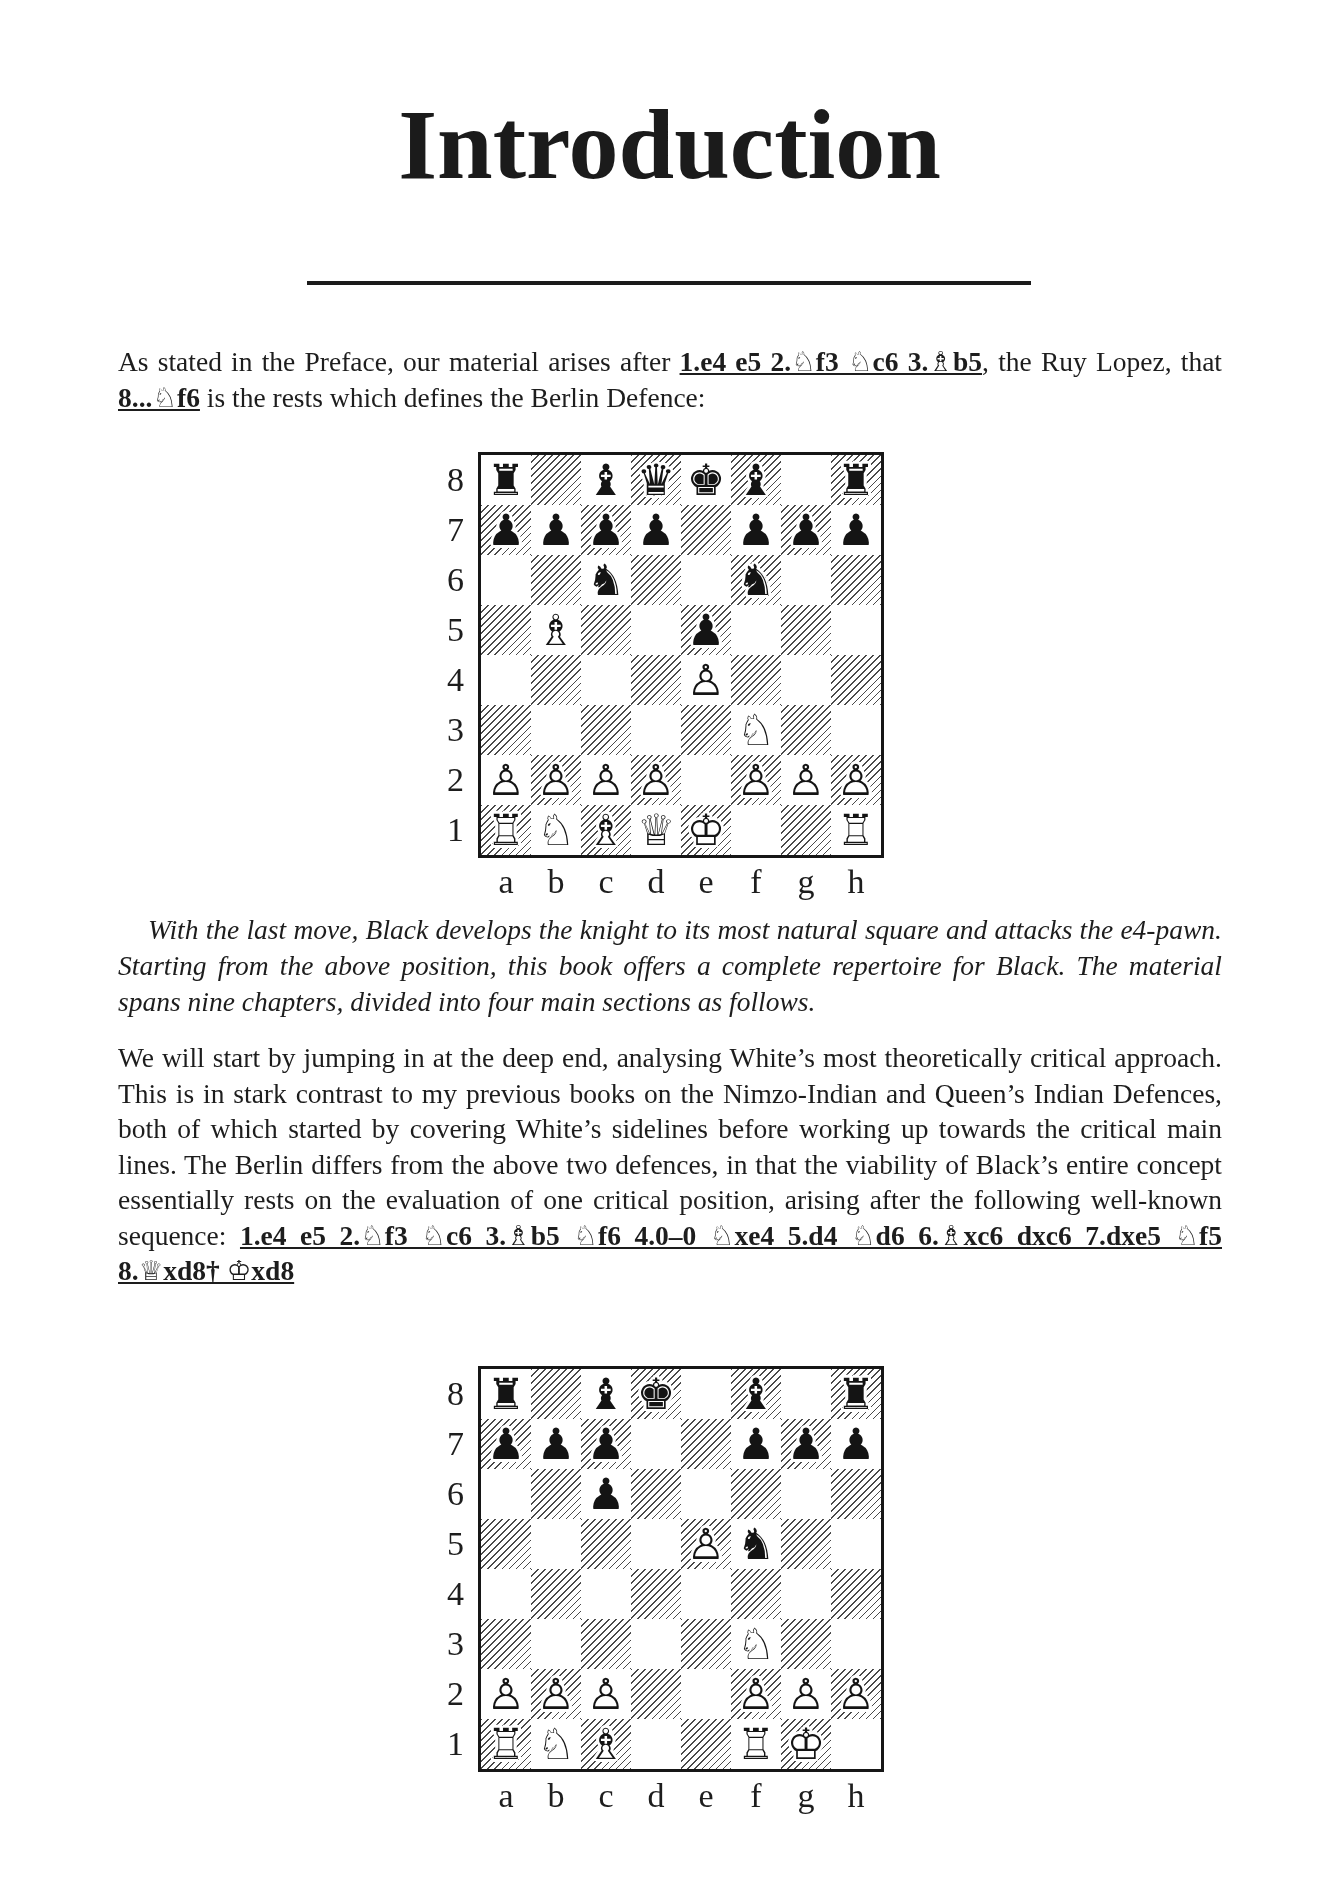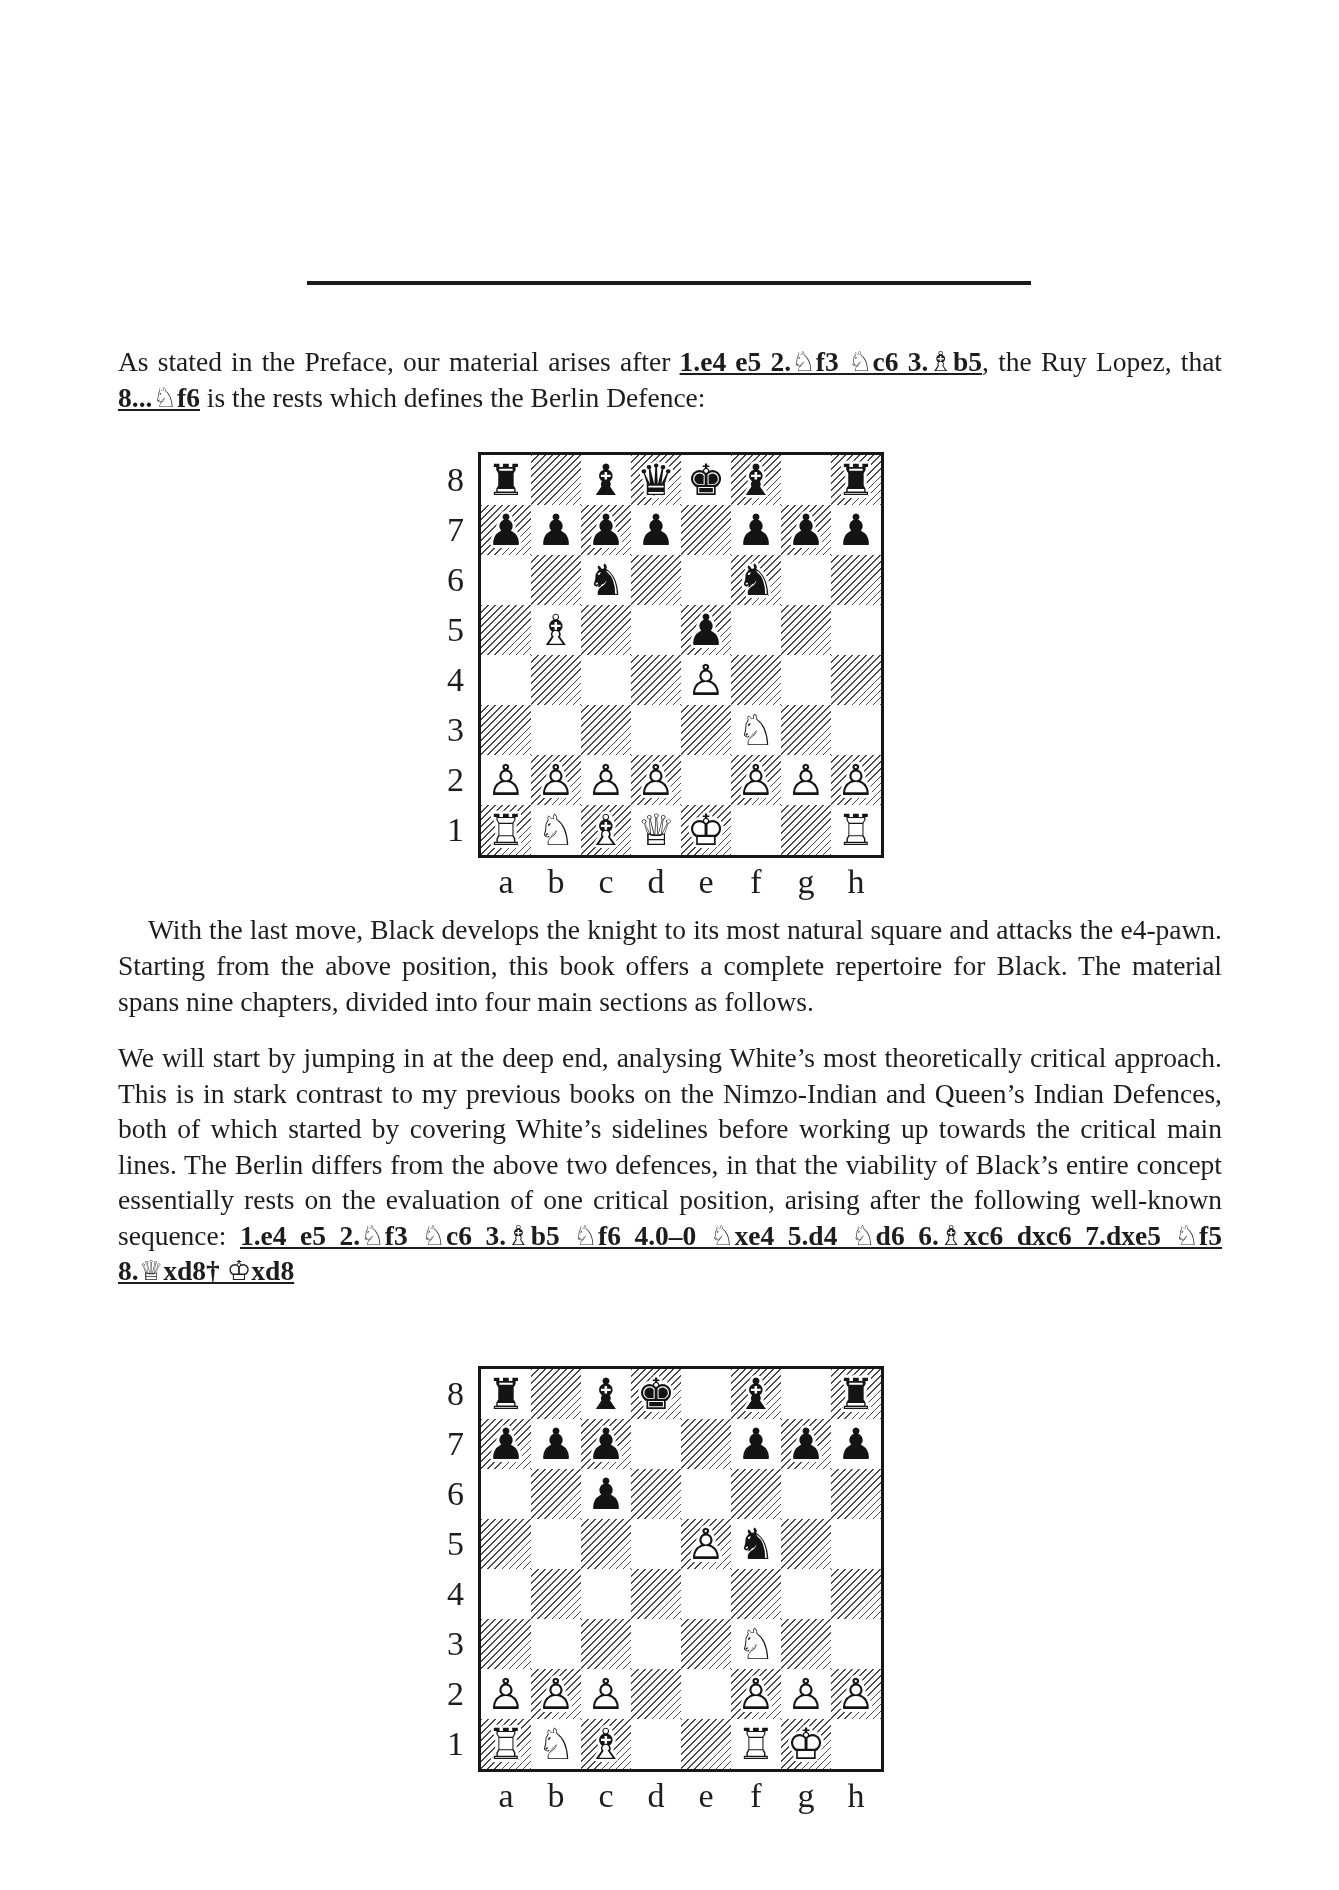--- a/index.html
+++ b/index.html
@@ -46,21 +46,21 @@
     width: 1104px;
     margin: 0;
     font-size: 27.5px;
     line-height: 36px;
     text-align: justify;
     color: #1d1d1d;
     font-family: "Liberation Serif", "DejaVu Sans", serif;
   }
   .par b { font-family: "Liberation Serif", "DejaVu Sans", serif; text-decoration: underline; }
   #par-intro   { top: 344px; }
-  #par-middle  { top: 912px; text-indent: 30px; }
+  #par-middle  { top: 912px; text-indent: 30px; font-style: italic; }
   #par-berlin  { top: 1040px; line-height: 35.5px; }
 
   .section-heading {
     position: absolute;
     top: 1033px;
     left: 118px;
     width: 1104px;
     margin: 0;
     text-align: center;
     font-size: 31px;
@@ -143,20 +143,21 @@
     font-size: 34px;
     line-height: 40px;
     color: #1d1d1d;
   }
 </style>
 </head>
 <body>
 
 <div class="page">
 
+  <h1 class="chapter-title">Introduction</h1>
 
   <div class="title-rule"></div>
 
   <p class="par" id="par-intro"><span>As stated in the Preface, our material arises after </span><b>1.e4 e5 2.♘f3 ♘c6 3.♗b5</b><span>, the Ruy Lopez, that </span><b>8...♘f6</b><span> is the rests which defines the Berlin Defence:</span></p>
 
   <div class="diagram" id="diagram-1">
     <div class="ranks">
         <div class="rank-label">8</div>
         <div class="rank-label">7</div>
         <div class="rank-label">6</div>

